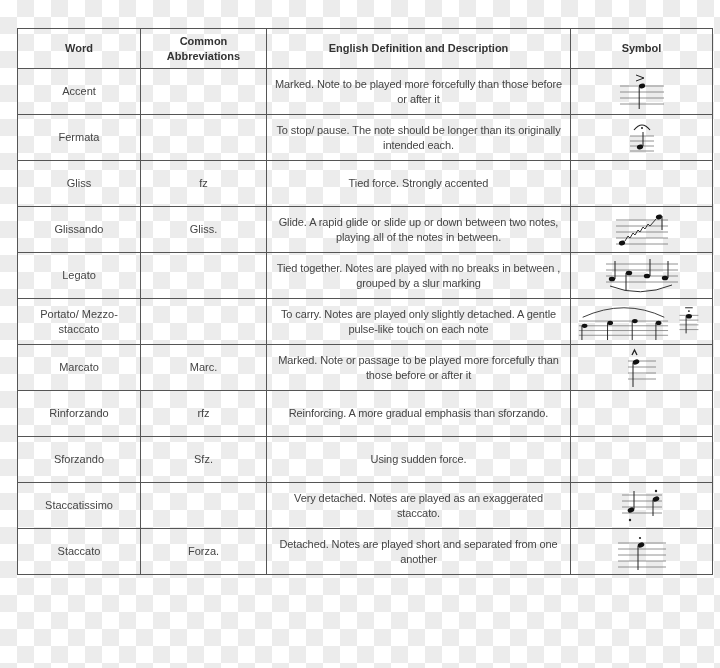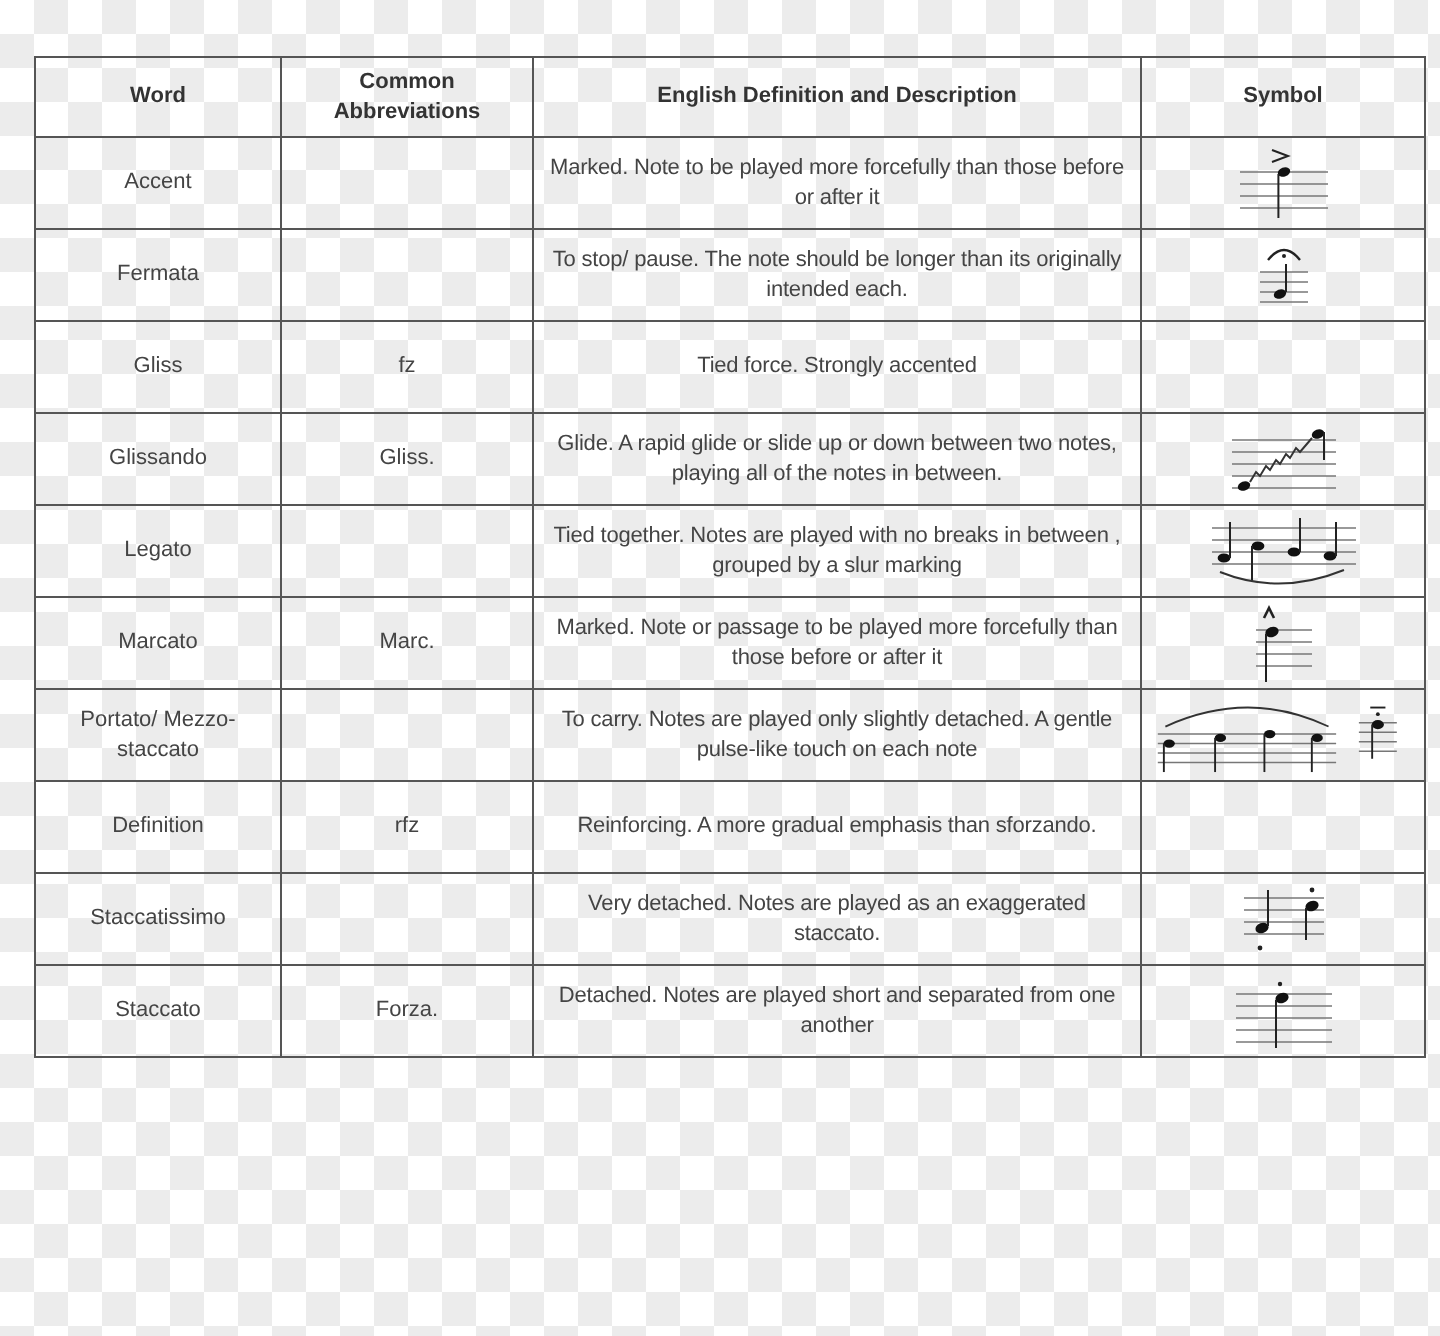--- a/index.html
+++ b/index.html
@@ -144,41 +144,20 @@
               <line x1="48" y1="20" x2="48" y2="3" stroke="#222"></line>
           <ellipse cx="63" cy="22" rx="3.2" ry="2.3" fill="#111"></ellipse>
               <line x1="66" y1="22" x2="66" y2="5" stroke="#222"></line>
           <path d="M8 30 Q38 42 70 29" fill="none" stroke="#333" stroke-width="1"></path>
         </svg>
           </div>
         </td>
     </tr>
 
     <tr>
-      <td>Marcato</td>
-      <td>Marc.</td>
-      <td class="def">Marked. Note or passage to be played more forcefully than those before or after it</td>
-      <td>
-          <div class="sym">
-        <svg width="40" height="42" viewBox="0 0 40 42">
-          <polyline points="10,8 12.5,3 15,8" fill="none" stroke="#222" stroke-width="1.3"></polyline>
-          <g stroke="#777" stroke-width="0.8">
-                <line x1="6" y1="14" x2="34" y2="14"></line>
-                <line x1="6" y1="20" x2="34" y2="20"></line>
-                <line x1="6" y1="26" x2="34" y2="26"></line>
-                <line x1="6" y1="32" x2="34" y2="32"></line>
-              </g>
-          <ellipse cx="14" cy="15" rx="3.4" ry="2.5" fill="#111" transform="rotate(-20 14 15)"></ellipse>
-          <line x1="11" y1="16" x2="11" y2="40" stroke="#222" stroke-width="1"></line>
-        </svg>
-          </div>
-        </td>
-    </tr>
-
-    <tr>
       <td>Portato/ Mezzo-staccato</td>
       <td></td>
       <td class="def">To carry. Notes are played only slightly detached. A gentle pulse-like touch on each note</td>
       <td>
           <div class="sym">
         <svg width="136" height="42" viewBox="0 0 136 42">
           <path d="M6 16 Q50 -4 92 16" fill="none" stroke="#333" stroke-width="1"></path>
           <g stroke="#777" stroke-width="0.8">
                 <line x1="2" y1="20" x2="96" y2="20"></line>
                 <line x1="2" y1="25" x2="96" y2="25"></line>
@@ -202,26 +181,53 @@
                 <line x1="108" y1="29" x2="128" y2="29"></line>
               </g>
           <ellipse cx="118" cy="15" rx="3.2" ry="2.4" fill="#111"></ellipse>
               <line x1="115" y1="15" x2="115" y2="33" stroke="#222"></line>
         </svg>
           </div>
         </td>
     </tr>
 
     <tr>
-      <td>Definition</td>
+      <td>Marcato</td>
+      <td>Marc.</td>
+      <td class="def">Marked. Note or passage to be played more forcefully than those before or after it</td>
+      <td>
+          <div class="sym">
+        <svg width="40" height="42" viewBox="0 0 40 42">
+          <polyline points="10,8 12.5,3 15,8" fill="none" stroke="#222" stroke-width="1.3"></polyline>
+          <g stroke="#777" stroke-width="0.8">
+                <line x1="6" y1="14" x2="34" y2="14"></line>
+                <line x1="6" y1="20" x2="34" y2="20"></line>
+                <line x1="6" y1="26" x2="34" y2="26"></line>
+                <line x1="6" y1="32" x2="34" y2="32"></line>
+              </g>
+          <ellipse cx="14" cy="15" rx="3.4" ry="2.5" fill="#111" transform="rotate(-20 14 15)"></ellipse>
+          <line x1="11" y1="16" x2="11" y2="40" stroke="#222" stroke-width="1"></line>
+        </svg>
+          </div>
+        </td>
+    </tr>
+
+    <tr>
+      <td>Rinforzando</td>
       <td>rfz</td>
       <td class="def">Reinforcing. A more gradual emphasis than sforzando.</td>
       <td></td>
     </tr>
 
+    <tr>
+      <td>Sforzando</td>
+      <td>Sfz.</td>
+      <td class="def">Using sudden force.</td>
+      <td></td>
+    </tr>
 
     <tr>
       <td>Staccatissimo</td>
       <td></td>
       <td class="def">Very detached. Notes are played as an exaggerated staccato.</td>
       <td>
           <div class="sym">
         <svg width="56" height="42" viewBox="0 0 56 42">
           <g stroke="#777" stroke-width="0.8">
                 <line x1="8" y1="10" x2="48" y2="10"></line>

